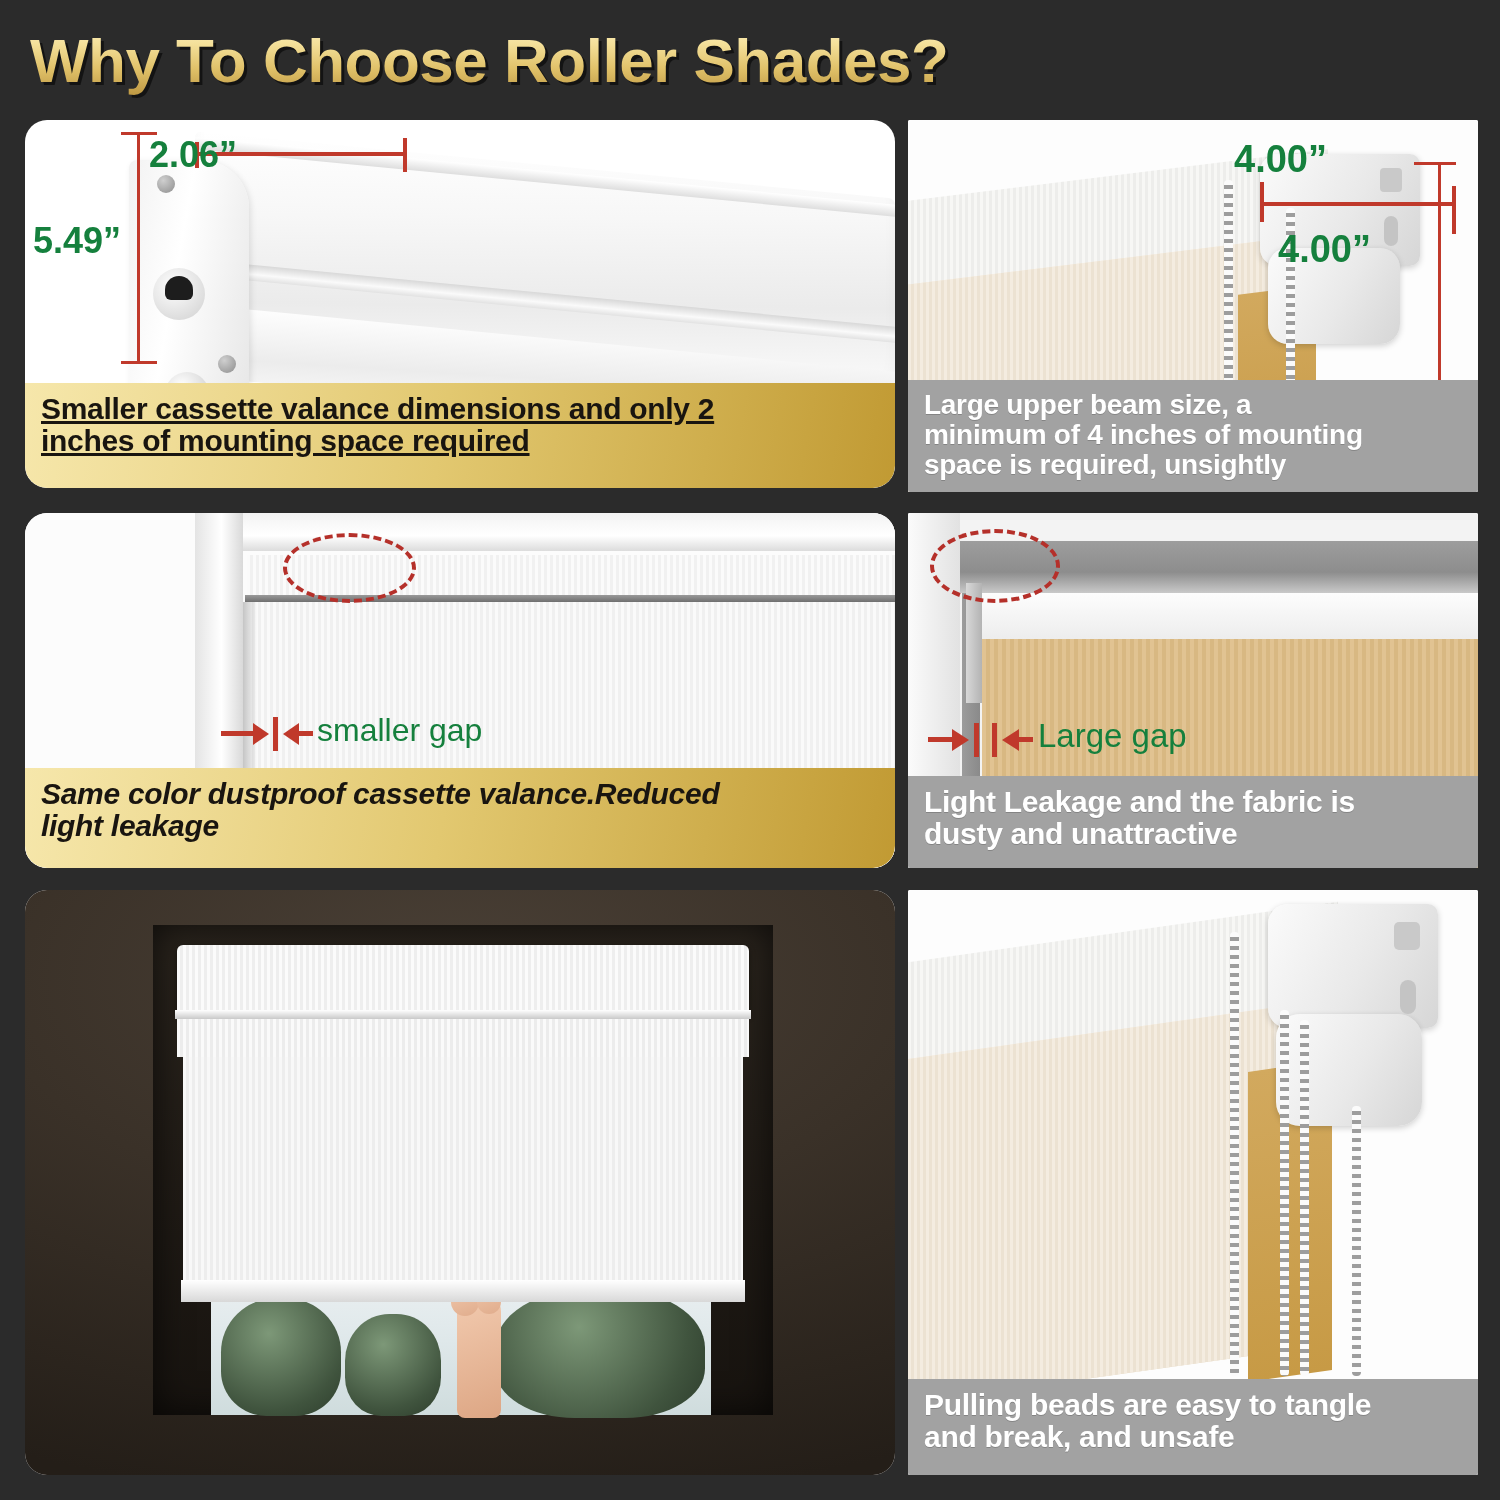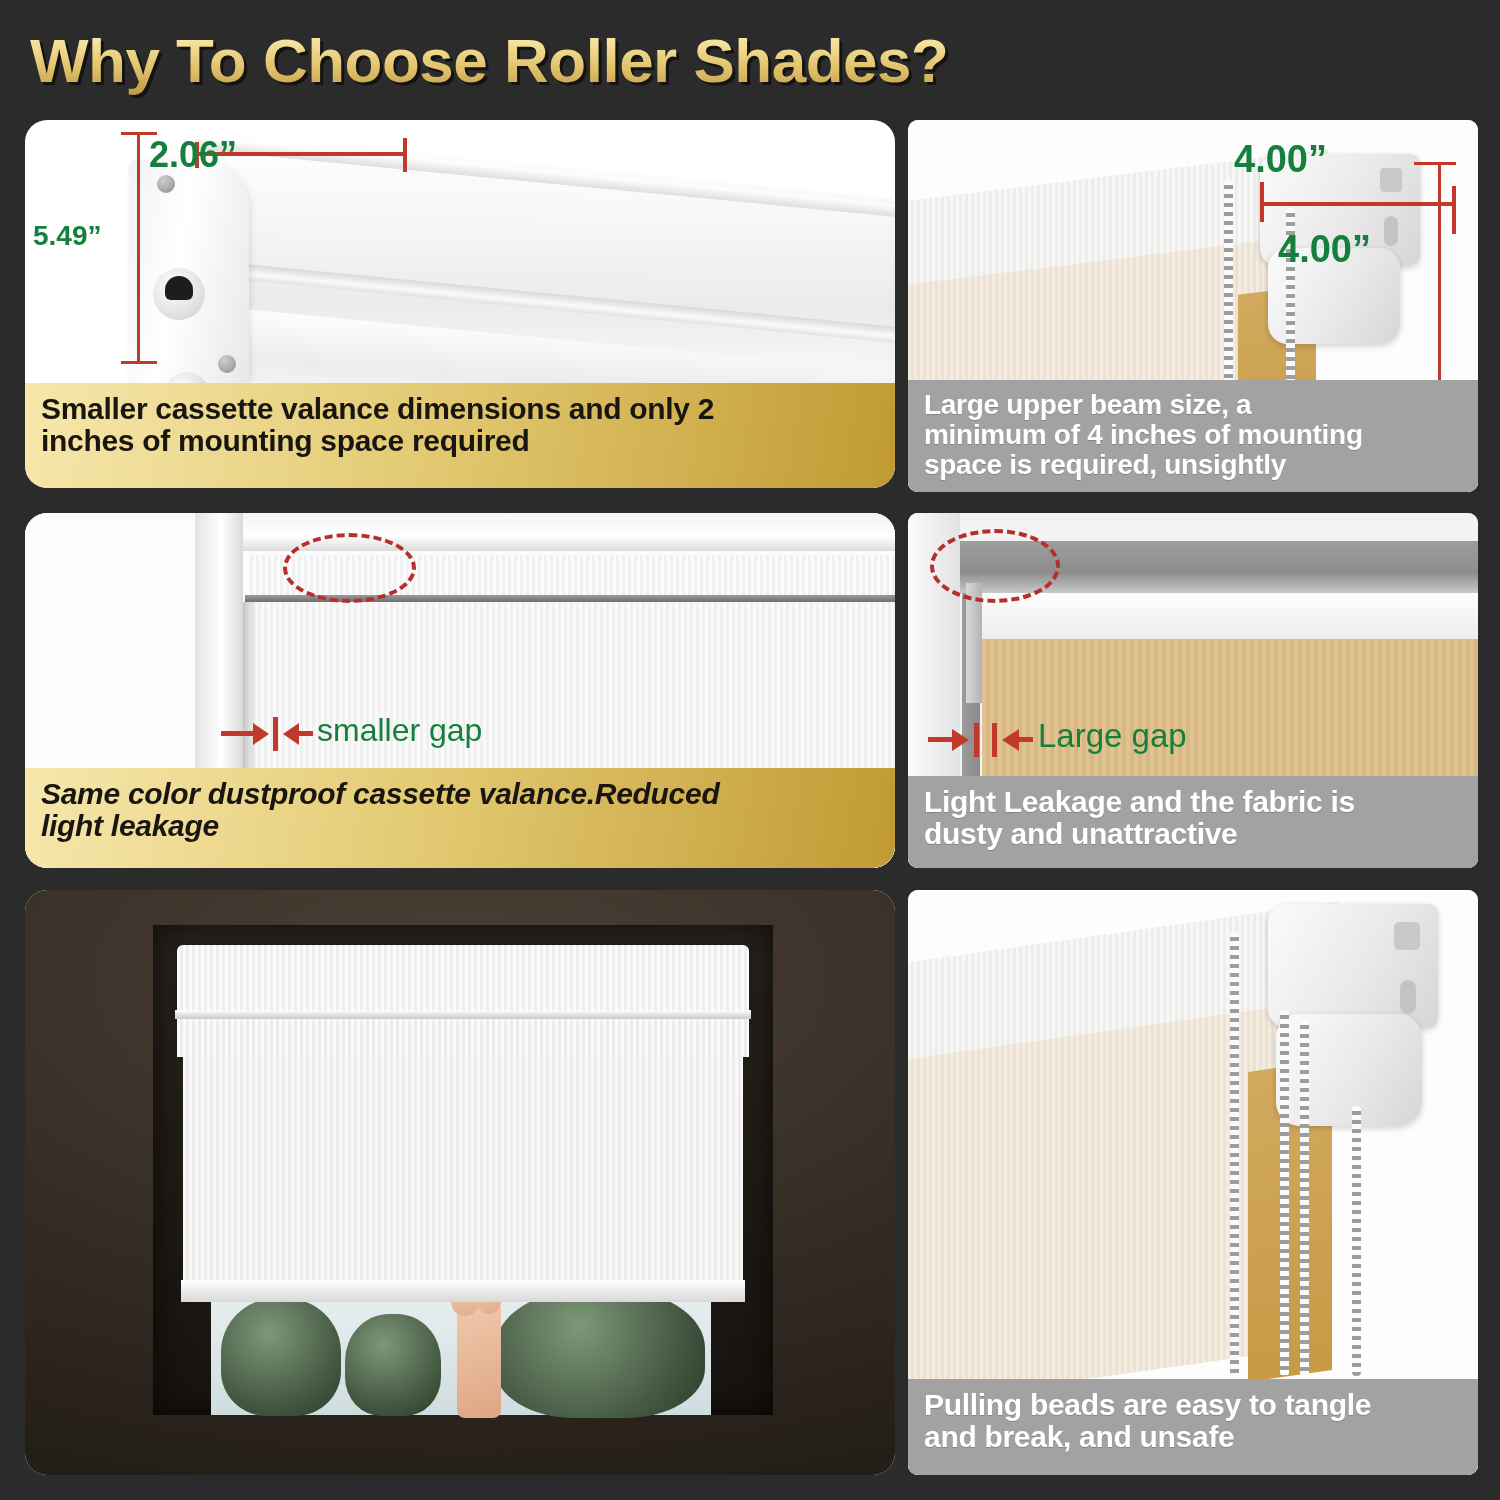--- a/index.html
+++ b/index.html
@@ -23,21 +23,21 @@
   }
   .title-shadow{
     position:absolute;left:33px;top:25px;width:1100px;height:78px;
     font-size:62px;font-weight:bold;letter-spacing:-0.5px;line-height:78px;
     white-space:nowrap;color:rgba(0,0,0,.55);z-index:0;
   }
 
   
   .panel{position:absolute;overflow:hidden;background:#fff;}
   .panel.left{border-radius:22px;}
-  .panel.right{border-radius:10px;}
+  .panel.right{border-radius:2px;}
 
   
   #p1{left:25px;  top:120px;  width:870px;  height:368px;}
   #p2{left:908px; top:120px;  width:570px;  height:372px;}
   #p3{left:25px;  top:513px;  width:870px;  height:355px;}
   #p4{left:908px; top:513px;  width:570px;  height:355px;}
   #p5{left:25px;  top:890px;  width:870px;  height:585px;}
   #p6{left:908px; top:890px;  width:570px;  height:585px;}
 
   .art{position:absolute;left:0;top:0;right:0;bottom:0;}
@@ -52,21 +52,21 @@
   }
   .cap.gold{
     background:linear-gradient(100deg,#f6e7ab 0%,#efdc96 18%,#e2c870 48%,#cfae4d 78%,#c19a33 100%);
     color:#191510;
     border-bottom-left-radius:22px;border-bottom-right-radius:22px;
   }
   .cap.gray{
     background:#a2a2a2;color:#ffffff;
     text-shadow:0 1px 0 rgba(0,0,0,.18);
   }
-  #p1 .cap{height:105px;}
+  #p1 .cap{height:105px;text-decoration:underline;}
   #p2 .cap{height:112px;font-size:28px;}
   #p3 .cap{height:100px;font-style:italic;}
   #p4 .cap{height:92px;}
   #p5 .cap{height:108px;}
   #p6 .cap{height:96px;}
   .cap .ln{display:block;}
   .dim-label{position:absolute;font-weight:bold;color:#15803d;white-space:nowrap;}
   .dim-line{position:absolute;background:#c0392b;}
   .dash-ell{position:absolute;border:4px dashed #b5302a;border-radius:50%;}
 
@@ -215,21 +215,21 @@
       <div class="p1-screw3"></div>
 
       <div class="dim-line" style="left:170px;top:32px;width:212px;height:4px;"></div>
       <div class="dim-line" style="left:170px;top:22px;width:4px;height:26px;"></div>
       <div class="dim-line" style="left:378px;top:18px;width:4px;height:34px;"></div>
       <div class="dim-label" style="left:124px;top:14px;font-size:36px;">2.06”</div>
 
       <div class="dim-line" style="left:112px;top:12px;width:3px;height:232px;"></div>
       <div class="dim-line" style="left:96px;top:12px;width:36px;height:3px;"></div>
       <div class="dim-line" style="left:96px;top:241px;width:36px;height:3px;"></div>
-      <div class="dim-label" style="left:8px;top:100px;font-size:28px;">5.49”</div>
+      <div class="dim-label" style="left:8px;top:100px;font-size:36px;">5.49”</div>
     </div>
     <div class="cap gold">
       <span class="ln">Smaller cassette valance dimensions and only 2</span>
       <span class="ln">inches of mounting space required</span>
     </div>
   </div>
 
   <div class="panel right" id="p2">
     <div class="art">
       <div style="position:absolute;left:0;top:0;right:0;bottom:0;background:#fdfdfd;"></div>

